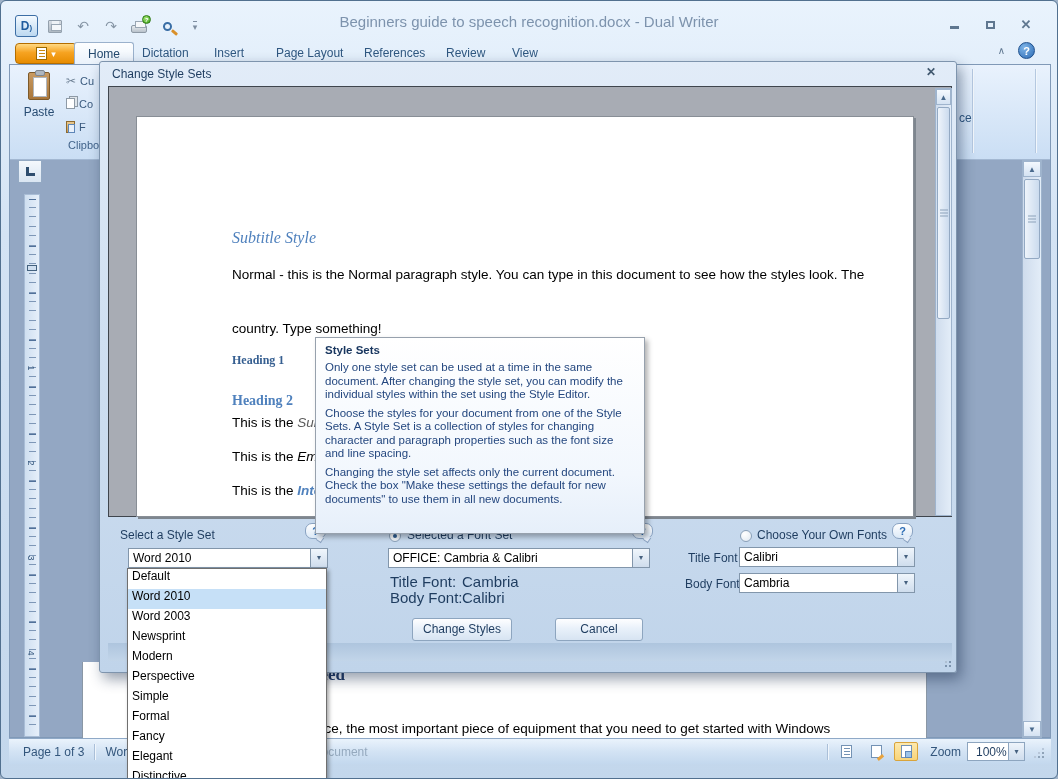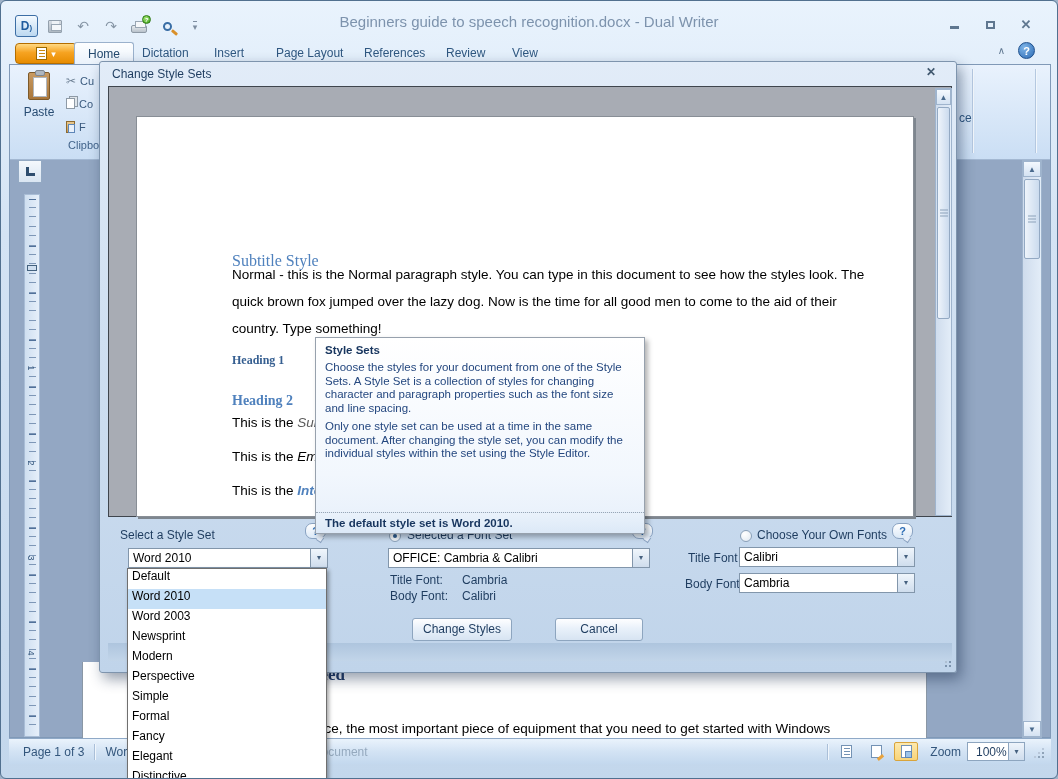--- a/index.html
+++ b/index.html
@@ -104,21 +104,21 @@
   
   .dialog{position:absolute;left:98px;top:60px;width:858px;height:612px;z-index:10;
       background:linear-gradient(180deg,#e2ecf8 0%,#cfdff1 45%,#c0d4ea 100%);
       border:1px solid #7e94ad;border-radius:3px;box-shadow:4px 6px 14px rgba(20,40,70,.45);}
   .dtitle{position:absolute;left:12px;top:5px;font-size:12px;color:#1e3c5f;}
   .dclose{position:absolute;right:16px;top:3px;width:18px;height:15px;text-align:center;line-height:14px;font-size:12px;font-weight:bold;color:#425970;}
   .preview{position:absolute;left:8px;top:24px;width:844px;height:431px;background:#a8acb4;border:1px solid #3f454d;}
   .ppage{position:absolute;left:27px;top:29px;width:778px;height:401px;background:#fff;border:1px solid #888e96;
       box-shadow:2px 2px 0 #7e868f;overflow:hidden;}
   .pv-title{position:absolute;left:95px;top:42px;font-family:"Liberation Serif",serif;font-size:37px;color:#17365D;}
-  .pv-sub{position:absolute;left:95px;top:112px;font-family:"Liberation Serif",serif;font-size:16px;color:#4F81BD;margin-top:23px;}
+  .pv-sub{position:absolute;left:95px;top:112px;font-family:"Liberation Serif",serif;font-style:italic;font-size:16px;color:#4F81BD;}
   .pv-norm{position:absolute;left:95px;top:144px;width:652px;font-size:13.5px;color:#000;line-height:27px;}
   .pv-h1{position:absolute;left:95px;top:236px;font-family:Liberation Serif, serif;font-weight:bold;font-size:12px;color:#365F91;}
   .pv-h2{position:absolute;left:95px;top:276px;font-family:"Liberation Serif",serif;font-weight:bold;font-size:14px;color:#4F81BD;}
   .pv-line{position:absolute;left:95px;font-size:13.5px;color:#000;}
   .pv-line .it{font-style:italic;}
   .pv-line .subtle{font-style:italic;color:#5a5a5a;}
   .pv-line .intense{font-style:italic;font-weight:bold;color:#4F81BD;}
   .pscroll{left:826px;top:1px;width:17px;height:428px;}
   
   .tooltip{position:absolute;left:215px;top:275px;width:330px;height:197px;z-index:6;
@@ -136,21 +136,21 @@
   .helpballoon:after{content:"";position:absolute;right:2px;bottom:-4px;width:5px;height:5px;
       background:#e6eef9;border-right:1px solid #8aa3c2;border-bottom:1px solid #8aa3c2;transform:rotate(35deg);}
   .combo{position:absolute;height:20px;background:#fff;border:1px solid #8296ab;font-size:12px;color:#000;}
   .combo .cval{position:absolute;left:4px;top:2px;white-space:nowrap;}
   .combo .cbtn{position:absolute;right:0;top:0;width:17px;height:100%;
       background:linear-gradient(180deg,#f0f6fc,#cfdded);border-left:1px solid #8296ab;
       font-size:8px;color:#46617f;text-align:center;line-height:18px;}
   .radio{position:absolute;width:12px;height:12px;border-radius:50%;border:1px solid #8aa0b8;
       background:radial-gradient(circle at 35% 30%,#ffffff,#dfe8f1);}
   .radio.checked:after{content:"";position:absolute;left:3px;top:3px;width:4px;height:4px;border-radius:50%;background:#2f5e91;}
-  .fontinfo{position:absolute;font-size:12px;color:#1e3c5f;}
+  .fontinfo{position:absolute;font-size:15px;color:#1e3c5f;}
   .dbtn{position:absolute;height:23px;border:1px solid #8da5bf;border-radius:3px;font-size:12px;color:#1e3c5f;
       background:linear-gradient(180deg,#fefeff 0%,#e9f1fa 45%,#d7e4f2 100%);text-align:center;line-height:21px;}
   .bottomband{position:absolute;left:8px;top:581px;width:844px;height:18px;
       background:linear-gradient(180deg,#aec5de,#c2d5e9);border-radius:0 0 2px 2px;}
   .dgrip{position:absolute;right:4px;bottom:4px;width:12px;height:12px;}
   .dgrip:before{content:"";position:absolute;right:1px;bottom:1px;width:2px;height:2px;background:#7c93ad;
       box-shadow:-4px 0 0 #7c93ad,0 -4px 0 #7c93ad,-4px -4px 0 #aebfd2;}
   
   .ddlist{position:absolute;left:126px;top:567px;width:200px;z-index:40;background:#fff;
       border:1px solid #6f6f6f;box-shadow:2px 2px 4px rgba(0,0,0,.35);}
@@ -289,21 +289,21 @@
 
   <div class="dialog">
     <div class="dtitle">Change Style Sets</div>
     <span class="dclose">✕</span>
 
     <div class="preview">
       <div class="ppage">
         <div class="pv-sub">Subtitle Style</div>
         <div class="pv-norm">
           <span>Normal - this is the Normal paragraph style. You can type in this document to see how the styles look. The</span><br>
-          <span>quick brown fox jumped over the lazy dog. Now is the time for all good men to come to the aid of their</span><br>
+          <br>
           <span>country. Type something!</span>
         </div>
         <div class="pv-h1">Heading 1</div>
         <div class="pv-h2">Heading 2</div>
         <div class="pv-line" style="top:298px;"><span>This is the </span><span class="subtle">Sub</span></div>
         <div class="pv-line" style="top:332px;"><span>This is the </span><span class="it">Emp</span></div>
         <div class="pv-line" style="top:366px;"><span>This is the </span><span class="intense">Inte</span></div>
       </div>
       <div class="vscroll pscroll">
         <span class="arr up">▲</span>
@@ -347,23 +347,23 @@
     </div>
 
     <span class="dbtn" style="left:312px;top:556px;width:100px;">Change Styles</span>
     <span class="dbtn" style="left:455px;top:556px;width:88px;">Cancel</span>
 
     <div class="bottomband"></div>
     <span class="dgrip"></span>
 
     <div class="tooltip">
       <div class="tt-title">Style Sets</div>
+      <p>Only one style set can be used at a time in the same document. After changing the style set, you can modify the individual styles within the set using the Style Editor.</p>
       <p>Choose the styles for your document from one of the Style Sets. A Style Set is a collection of styles for changing character and paragraph properties such as the font size and line spacing.</p>
-      <p>Only one style set can be used at a time in the same document. After changing the style set, you can modify the individual styles within the set using the Style Editor.</p>
-      <div class="tt-footer">The default style set is Word 2010.</div>
+      <p>Changing the style set affects only the current document. Check the box "Make these settings the default for new documents" to use them in all new documents.</p>
     </div>
   </div>
 
   <div class="ddlist">
     <div class="dditem">Default</div>
     <div class="dditem selected">Word 2010</div>
     <div class="dditem">Word 2003</div>
     <div class="dditem">Newsprint</div>
     <div class="dditem">Modern</div>
     <div class="dditem">Perspective</div>

